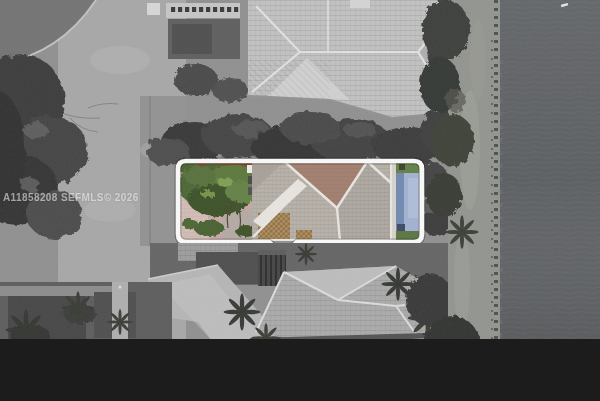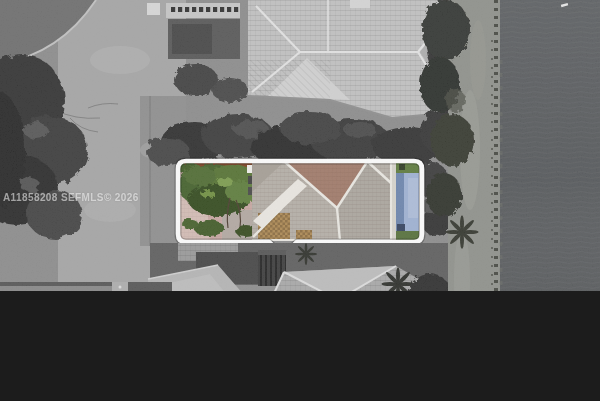--- a/index.html
+++ b/index.html
@@ -1,16 +1,16 @@
 <!DOCTYPE html>
 <html><head>
 <meta charset="utf-8">
 <style>
   html,body{margin:0;padding:0;background:#1c1c1c;}
-  .stage{position:relative;width:600px;height:291px;overflow:hidden;background:#ef4444;
+  .stage{position:relative;width:600px;height:339px;overflow:hidden;background:#ef4444;
          font-family:"Liberation Sans", sans-serif;}
   .stage svg{position:absolute;inset:0;display:block;}
   .watermark{position:absolute;left:3px;top:192px;font-size:10px;font-weight:700;
              letter-spacing:.4px;color:rgba(255,255,255,.55);white-space:nowrap;
              text-shadow:0 0 2px rgba(0,0,0,.15);pointer-events:none;}
 </style>
 </head>
 <body>
 
 <div class="stage">

